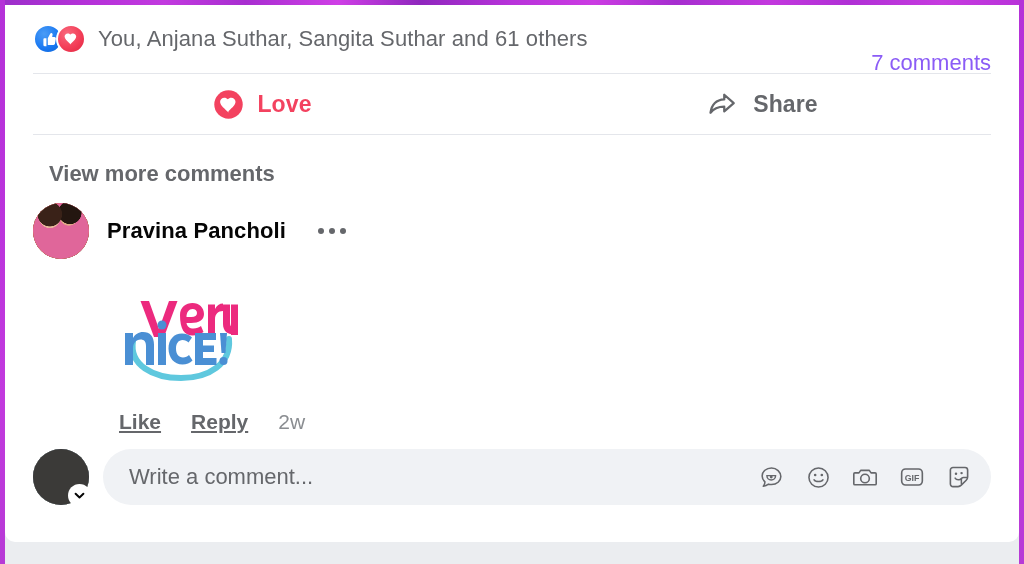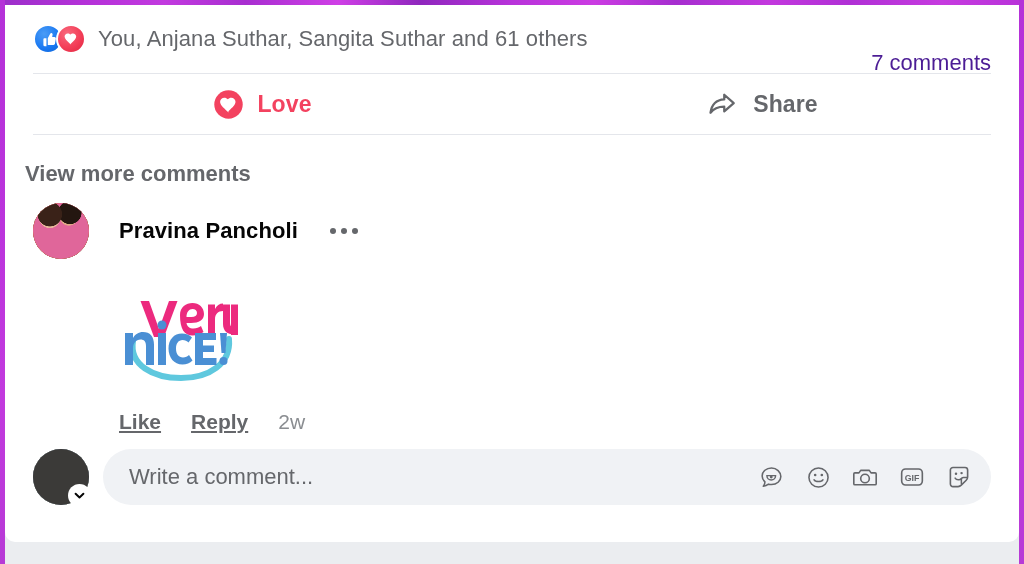--- a/index.html
+++ b/index.html
@@ -105,21 +105,21 @@
     font-size: 22px;
     color: #65676b;
     letter-spacing: 0.1px;
     white-space: nowrap;
     overflow: hidden;
     text-overflow: ellipsis;
   }
   #comments-count {
     margin-left: auto;
     font-size: 22px;
-    color: #4c1d95;
+    color: #8b5cf6;
     white-space: nowrap;
     padding-left: 14px;
     margin-top: 48px;
   }
 
   
   #action-bar {
     display: flex;
     align-items: stretch;
     height: 60px;
@@ -139,21 +139,21 @@
     font-size: 23px;
     font-weight: bold;
     color: #65676b;
     letter-spacing: 0.1px;
   }
   .action.loved .action-label { color: #f3425f; }
   .action svg { display: block; flex: 0 0 auto; }
 
   
   #view-more {
-    padding: 26px 28px 16px 20px;
+    padding: 26px 28px 16px 44px;
   }
   #view-more-label {
     font-size: 22px;
     font-weight: bold;
     color: #65676b;
     cursor: pointer;
     display: inline-block;
   }
 
   
@@ -192,21 +192,20 @@
     background:
       radial-gradient(circle at 30% 20%, #3a2218 0 20%, rgba(58,34,24,0) 21%),
       radial-gradient(circle at 66% 17%, #241610 0 19%, rgba(36,22,16,0) 20%);
   }
   .commenter-name {
     font-size: 22px;
     font-weight: bold;
     color: #050505;
     letter-spacing: 0.1px;
     cursor: pointer;
-    margin-left: 12px;
   }
   #comment-menu {
     display: flex;
     align-items: center;
     gap: 5px;
     margin-left: 10px;
     cursor: pointer;
     padding: 6px 4px;
   }
   #comment-menu i {

